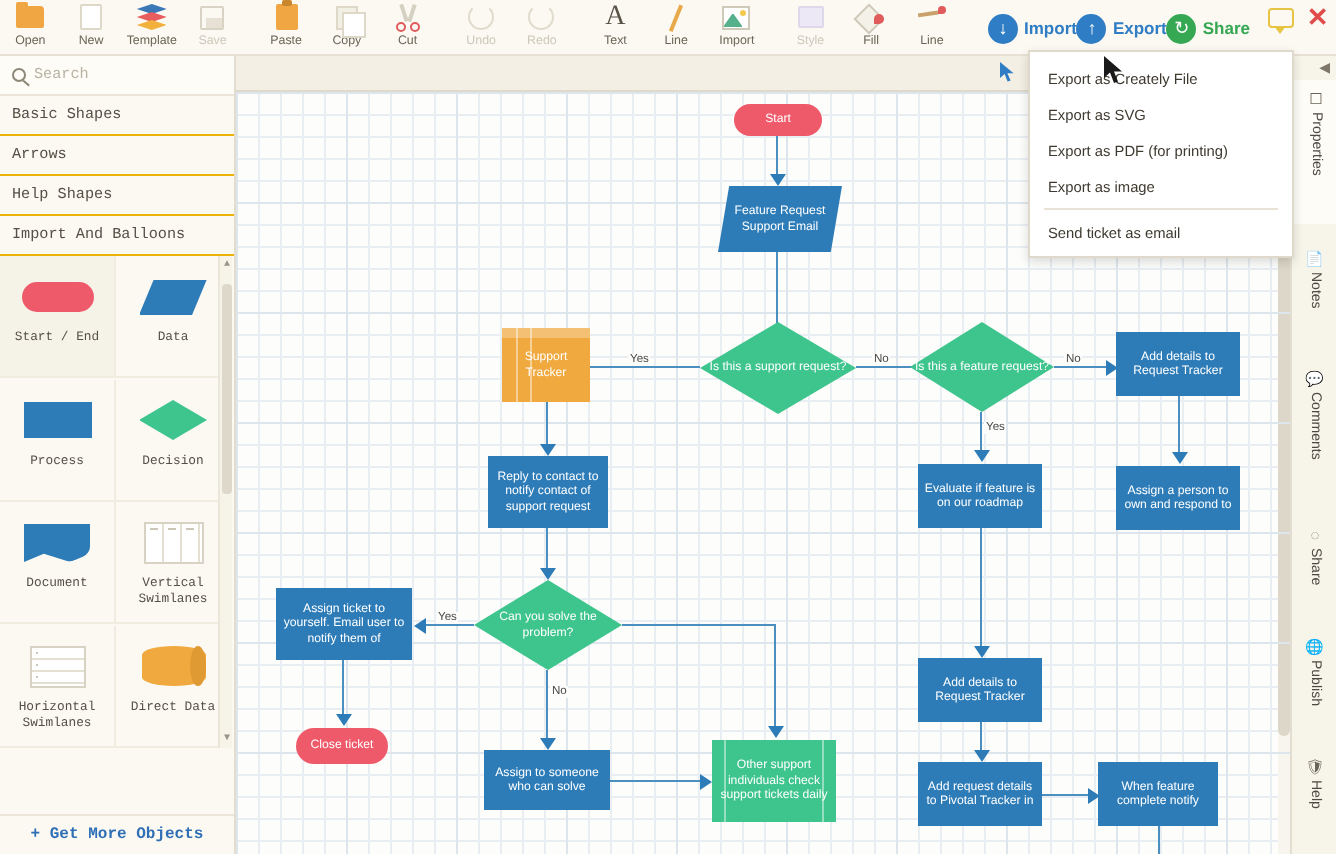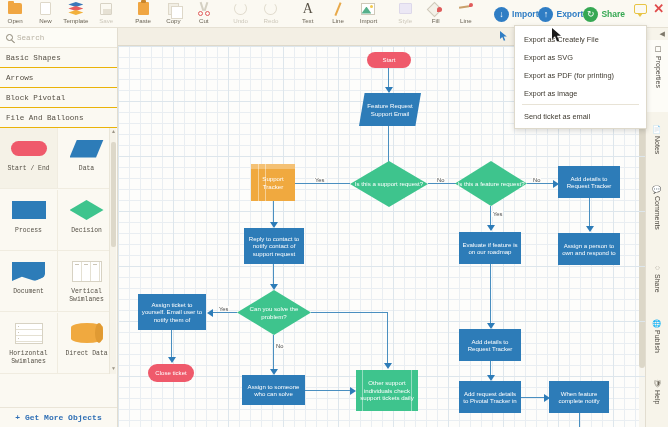--- a/index.html
+++ b/index.html
@@ -297,22 +297,22 @@
   <path d="M0,0 L0,11 L3,8.3 L5,13.5 L7,12.7 L5,7.7 L9,7.7 Z" fill="#1a1a1a"></path>
 </svg>
 
 <div id="left">
   <div id="search-row">
     <span class="mag"></span>
     <span id="search-ph">Search</span>
   </div>
   <div class="cat">Basic Shapes</div>
   <div class="cat">Arrows</div>
-  <div class="cat">Block Pivotal</div>
-  <div class="cat">File And Balloons</div>
+  <div class="cat">Help Shapes</div>
+  <div class="cat">Import And Balloons</div>
 
   <div id="shape-grid">
     <div class="shape-cell sel">
       <span class="shape-art">
           <span class="sh-start"></span>
         </span>
       <span class="shape-lbl">Start / End</span>
     </div>
     <div class="shape-cell">
       <span class="shape-art">

